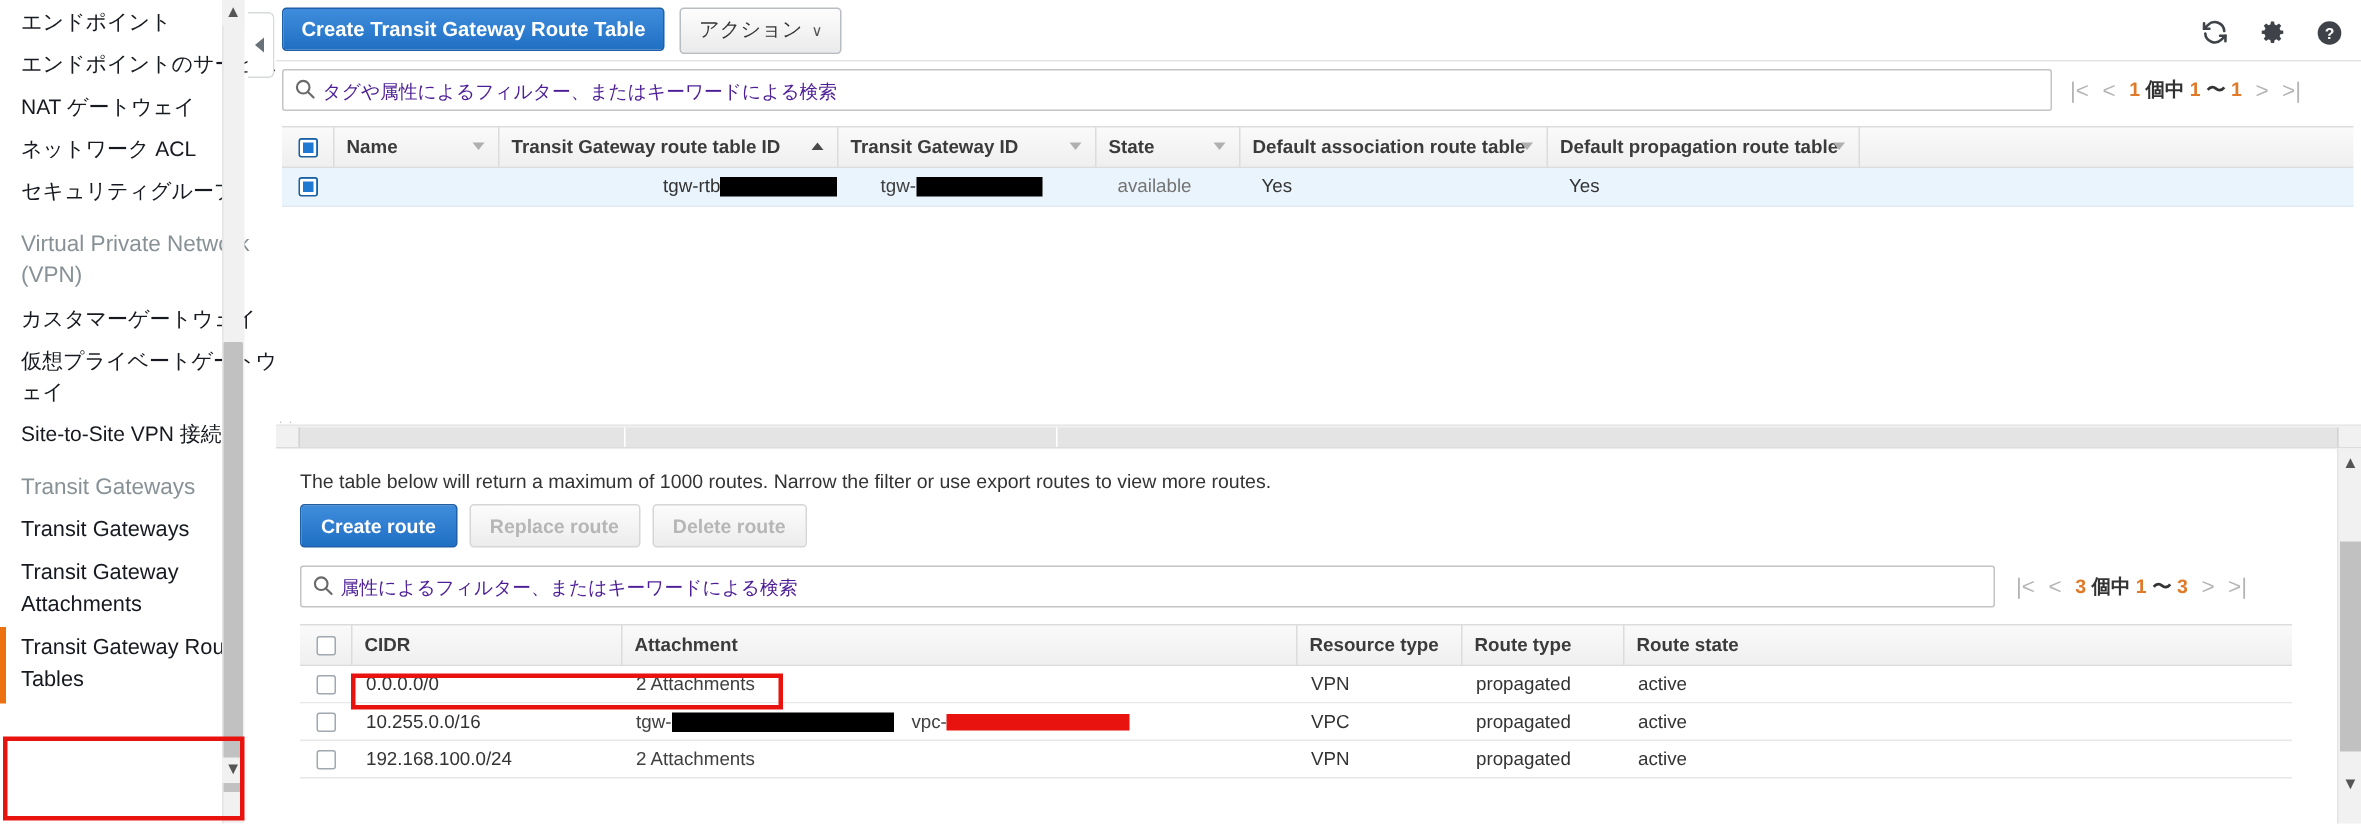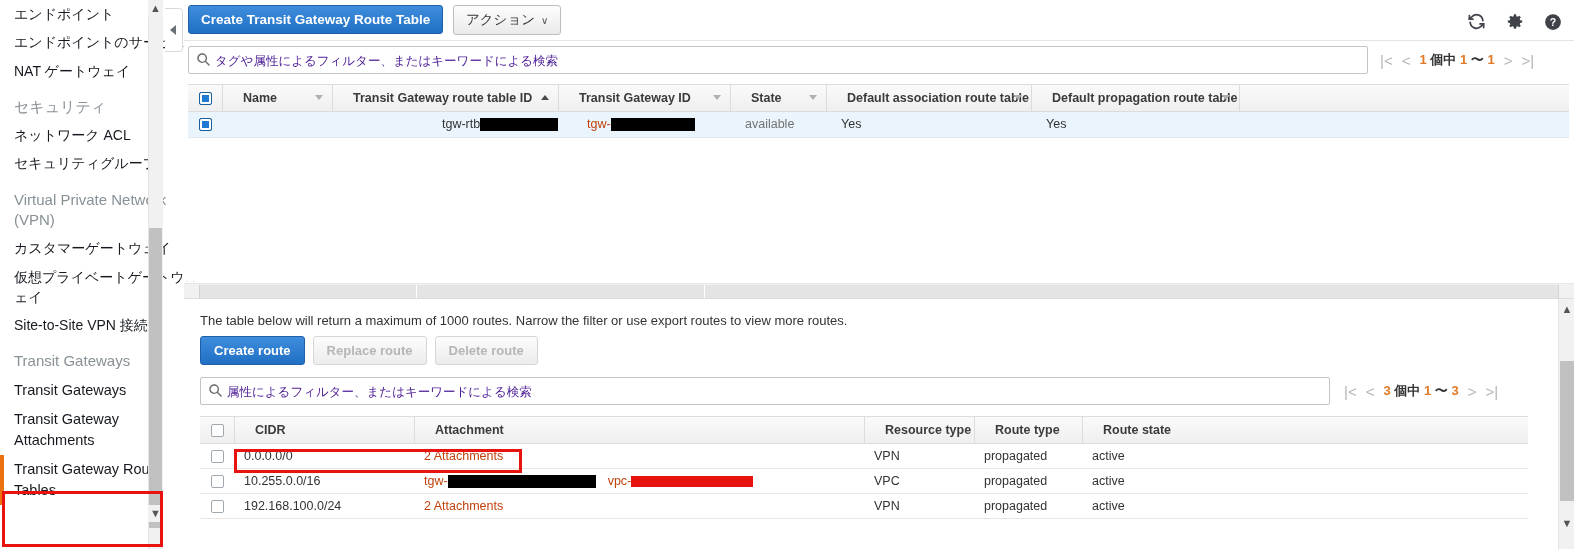--- a/index.html
+++ b/index.html
@@ -192,21 +192,21 @@
     border-top: 1px solid #dcdcdc;
     border-bottom: 1px solid #dcdcdc;
     font-size: 12.5px;
     font-weight: bold;
     color: #3b3b3b;
   }
   .th {
     position: relative;
     display: flex; align-items: center;
     height: 28px;
-    padding-left: 20px;
+    padding-left: 8px;
     border-left: 1px solid #dcdcdc;
     overflow: hidden;
     white-space: nowrap;
   }
   .th:first-child { border-left: none; }
   .th .sortcaret {
     position: absolute; right: 9px; top: 11px;
     width: 0; height: 0;
     border-left: 4px solid transparent;
     border-right: 4px solid transparent;
@@ -244,21 +244,21 @@
     background: #1f78d1;
     border-color: #1a5f9e;
     box-shadow: inset 0 0 0 2px #ffffff;
   }
   .redact {
     display: inline-block;
     background: #000000;
     height: 13px;
     vertical-align: middle;
   }
-  .link { color: #c2410c; cursor: pointer; }
+  .link { color: #404040; cursor: pointer; }
   .green { color: #737373; }
 
   
   #upper-hscroll {
     position: absolute; left: 0; top: 283px;
     width: 1390px; height: 15px;
     background: #f1f1f1;
     border-top: 1px solid #e7e7e7;
   }
   #upper-hscroll .thumb {
@@ -352,21 +352,20 @@
 </style>
 </head>
 <body>
 
 <div id="root">
 
   <div id="sidebar">
     <div class="nav-item jp"><span>エンドポイント</span></div>
     <div class="nav-item jp"><span>エンドポイントのサービス</span></div>
     <div class="nav-item jp"><span>NAT ゲートウェイ</span></div>
-    <div class="nav-header">セキュリティ</div>
     <div class="nav-item jp"><span>ネットワーク ACL</span></div>
     <div class="nav-item jp"><span>セキュリティグループ</span></div>
     <div class="nav-header">Virtual Private Network (VPN)</div>
     <div class="nav-item jp"><span>カスタマーゲートウェイ</span></div>
     <div class="nav-item jp"><span>仮想プライベートゲートウェイ</span></div>
     <div class="nav-item jp"><span>Site-to-Site VPN 接続</span></div>
     <div class="nav-header">Transit Gateways</div>
     <div class="nav-item"><span>Transit Gateways</span></div>
     <div class="nav-item"><span>Transit Gateway Attachments</span></div>
     <div class="nav-item selected"><span>Transit Gateway Route Tables</span></div>

